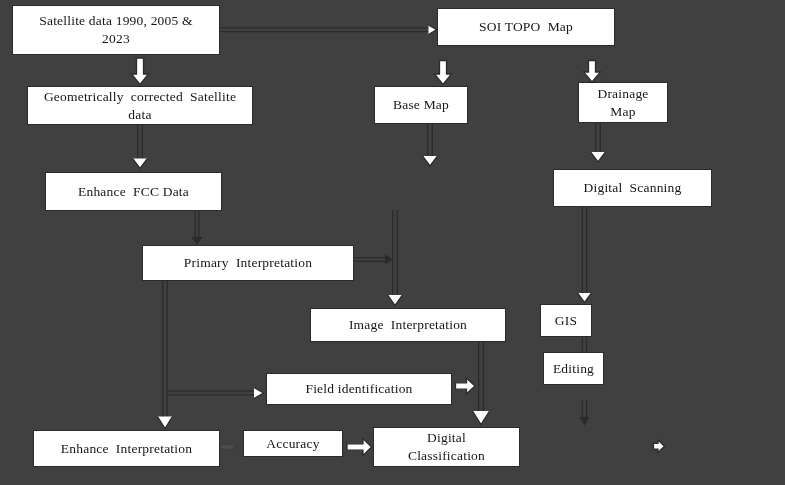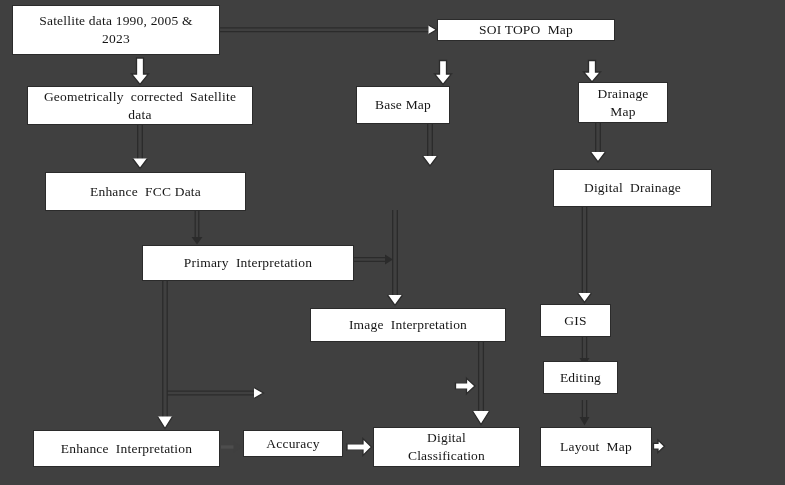--- a/index.html
+++ b/index.html
@@ -129,47 +129,47 @@
       <line class="shaft" x1="586.6" y1="400" x2="586.6" y2="418"></line>
       <polygon class="filledhead" points="579.5,417 584.5,425.5 589.5,417"></polygon>
     </g>
 
     <polygon class="block" points="653.5,443.3 658,443.3 658,440 664.5,446.2 658,452.4 658,449.1 653.5,449.1"></polygon>
   </svg>
 
   <div class="node" style="left:12px;top:5px;width:208px;height:50px">Satellite data 1990, 2005 &amp;
 2023</div>
 
-  <div class="node" style="left:437px;top:19px;width:178px;height:22px">SOI TOPO  Map</div>
+  <div class="node" style="left:437px;top:8px;width:178px;height:38px">SOI TOPO  Map</div>
 
   <div class="node" style="left:27px;top:86px;width:226px;height:39px">Geometrically  corrected  Satellite
 data</div>
 
-  <div class="node" style="left:356px;top:86px;width:94px;height:38px">Base Map</div>
+  <div class="node" style="left:374px;top:86px;width:94px;height:38px">Base Map</div>
 
   <div class="node" style="left:578px;top:82px;width:90px;height:41px">Drainage
 Map</div>
 
-  <div class="node" style="left:45px;top:172px;width:201px;height:39px">Enhance  FCC Data</div>
+  <div class="node" style="left:45px;top:172px;width:177px;height:39px">Enhance  FCC Data</div>
 
 
-  <div class="node" style="left:553px;top:169px;width:159px;height:38px">Digital  Drainage</div>
+  <div class="node" style="left:553px;top:169px;width:159px;height:38px">Digital  Scanning</div>
 
   <div class="node" style="left:142px;top:245px;width:212px;height:36px">Primary  Interpretation</div>
 
   <div class="node" style="left:310px;top:308px;width:196px;height:34px">Image  Interpretation</div>
 
-  <div class="node" style="left:540px;top:304px;width:71px;height:33px">GIS</div>
+  <div class="node" style="left:540px;top:304px;width:52px;height:33px">GIS</div>
 
+  <div class="node" style="left:266px;top:373px;width:186px;height:32px">Field identification</div>
 
-  <div class="node" style="left:543px;top:361px;width:75px;height:33px">Editing</div>
+  <div class="node" style="left:543px;top:352px;width:61px;height:33px">Editing</div>
 
   <div class="node" style="left:33px;top:430px;width:187px;height:37px">Enhance  Interpretation</div>
 
   <div class="node" style="left:243px;top:430px;width:100px;height:27px">Accuracy</div>
 
   <div class="node" style="left:373px;top:427px;width:147px;height:40px">Digital
 Classification</div>
 
-  <div class="node" style="left:540px;top:427px;width:112px;height:40px">Layout  Map</div>
 
 
 </div>
 
 </body></html>

